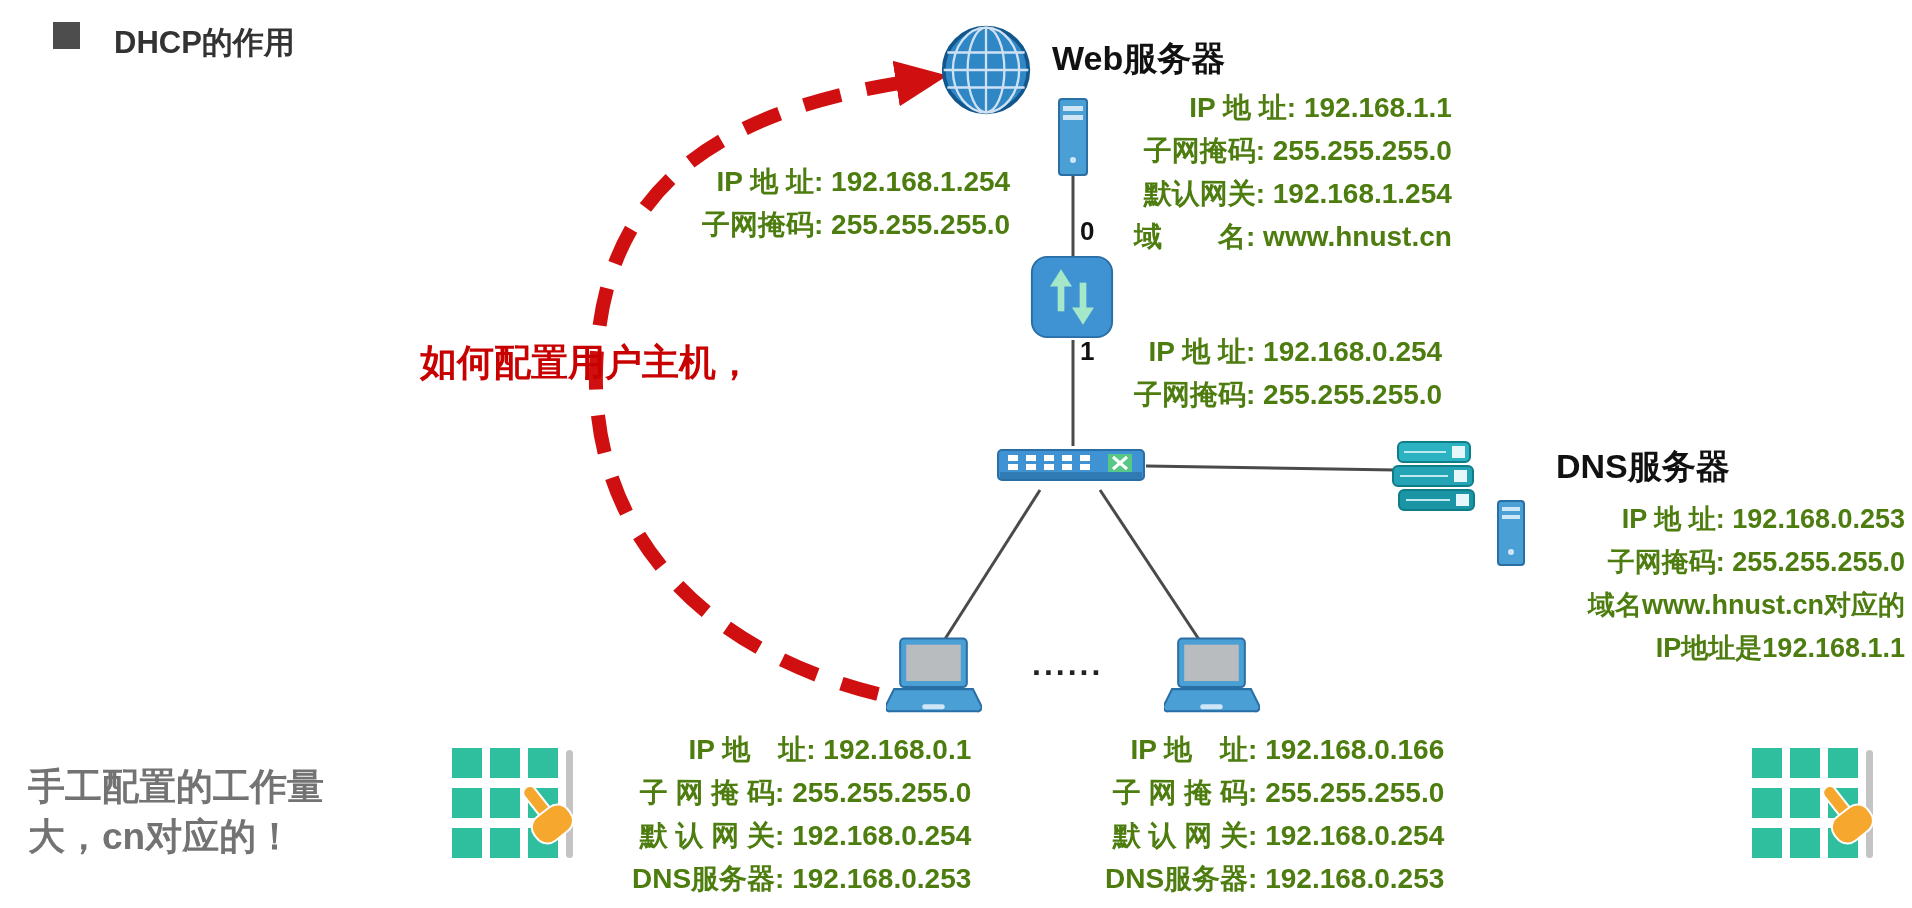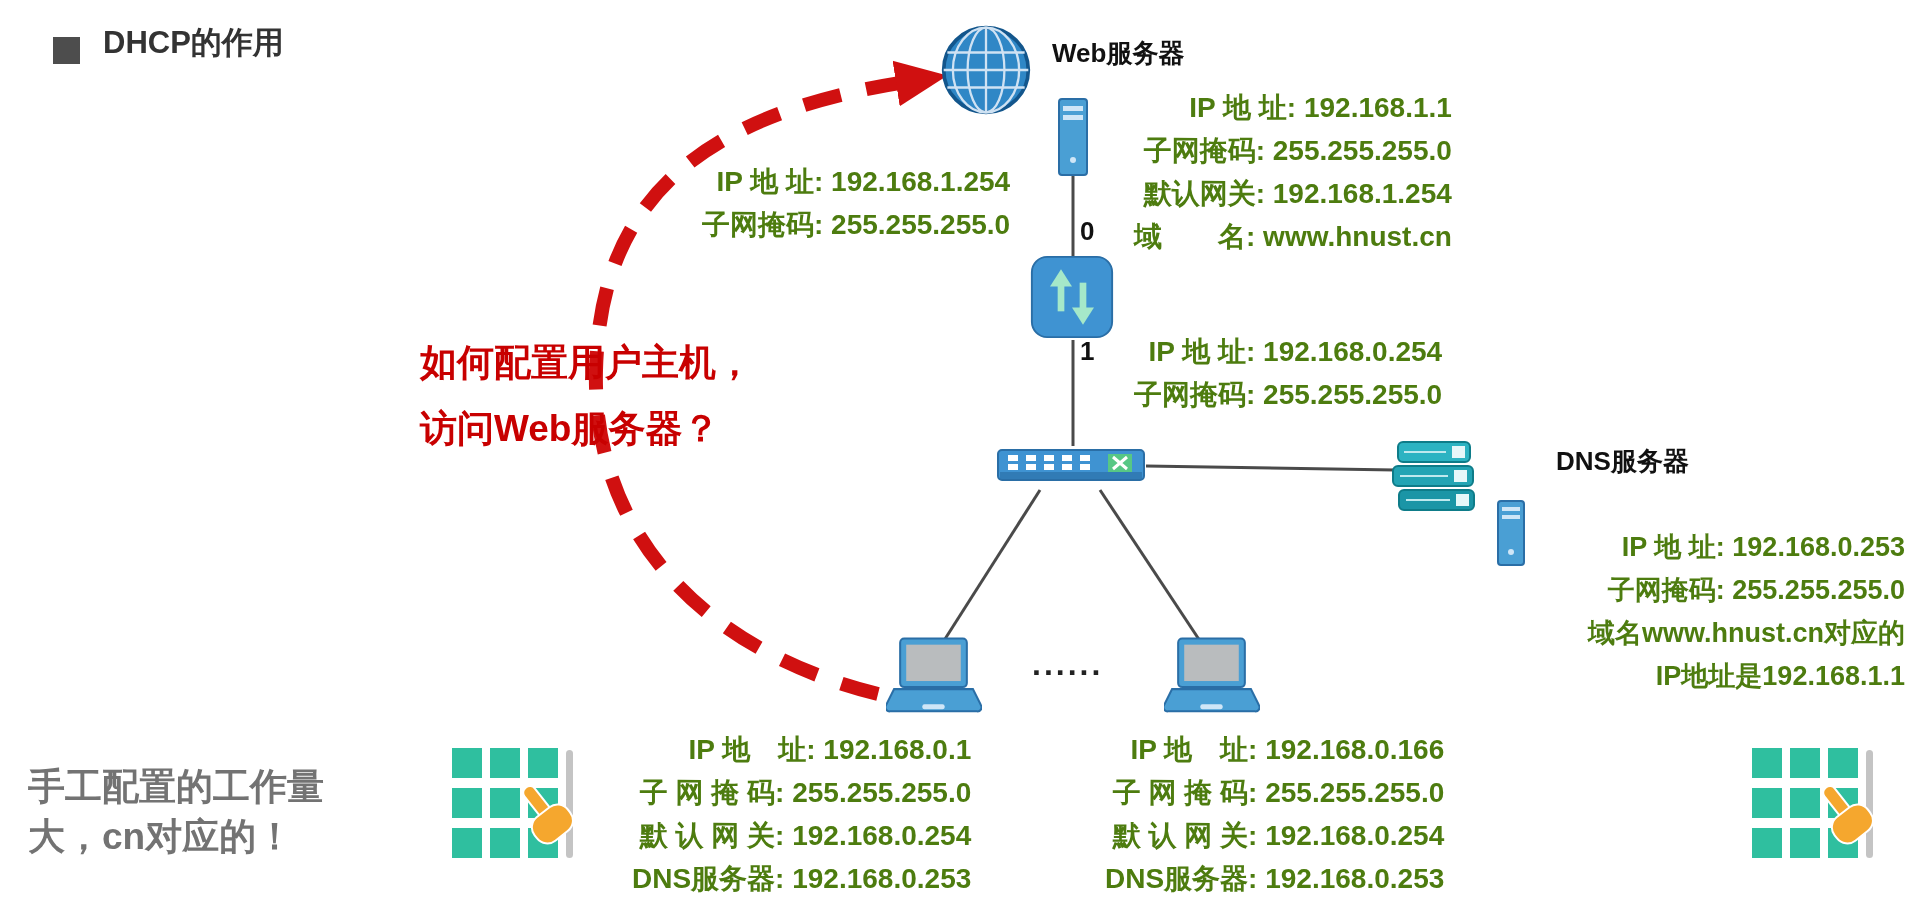--- a/index.html
+++ b/index.html
@@ -6,29 +6,29 @@
   html, body { margin: 0; padding: 0; }
   body {
     width: 1912px; height: 908px; background: #ffffff;
     font-family: "Liberation Sans", "DejaVu Sans", sans-serif;
     overflow: hidden;
   }
   .canvas { position: relative; width: 1912px; height: 908px; background: #fff; }
   .overlay { position: absolute; left: 0; top: 0; z-index: 1; pointer-events: none; }
   .svg-icon { position: absolute; z-index: 2; }
 
-  .title-row { position: absolute; left: 53px; top: 22px; z-index: 3; display: flex; align-items: flex-end; gap: 23px; }
+  .title-row { position: absolute; left: 53px; top: 22px; z-index: 3; display: flex; align-items: flex-start; gap: 34px; }
   .title-square { width: 27px; height: 27px; background: #4d4d4d; }
   .title-text { font-size: 31px; font-weight: 700; color: #333; white-space: nowrap; }
 
   .info { position: absolute; z-index: 3; font-weight: 700; font-size: 28px; color: #4d7c0f; text-align: right; }
   .info > div { line-height: 43px; white-space: nowrap; }
-  .info.small { font-size: 27px; margin-top: 28px; }
-
-  .label-lg { position: absolute; z-index: 3; font-weight: 700; font-size: 26px; color: #111; white-space: nowrap; text-align: right; }
+  .info.small { font-size: 27px; }
+
+  .label-lg { position: absolute; z-index: 3; font-weight: 700; font-size: 34px; color: #111; white-space: nowrap; text-align: right; }
   .port-label { position: absolute; z-index: 3; font-weight: 700; font-size: 26px; color: #111; }
 
   .question { position: absolute; left: 420px; top: 320px; z-index: 4; font-size: 37px; font-weight: 700; color: #c80000; }
   .question > div { line-height: 47px; white-space: nowrap; margin-top: 19px; }
 
   .note { position: absolute; left: 28px; top: 762px; z-index: 4; font-size: 37px; font-weight: 700; color: #737373; }
   .note > div { line-height: 50px; white-space: nowrap; }
 
   .ellipsis { position: absolute; left: 1032px; top: 646px; z-index: 3; font-size: 32px; font-weight: 700; color: #222; letter-spacing: 3px; white-space: nowrap; }
 </style>
@@ -226,21 +226,20 @@
     </g>
     <rect x="114" y="2" width="7" height="108" rx="3.5" fill="#c4c4c4"></rect>
     <g transform="translate(66,66) rotate(-38)">
       <rect x="16" y="-16" width="13" height="36" rx="6" fill="#f5a72e" stroke="#ffffff" stroke-width="2"></rect>
       <rect x="0" y="14" width="42" height="30" rx="13" fill="#f5a72e" stroke="#ffffff" stroke-width="2"></rect>
     </g>
   </svg>
 
   <div class="question">
     <div>如何配置用户主机，</div>
-    <div>访问Web服务器？</div>
   </div>
 
   <div class="note">
     <div>手工配置的工作量</div>
     <div>大，cn对应的！</div>
   </div>
 
 </div>
 
 </body></html>

